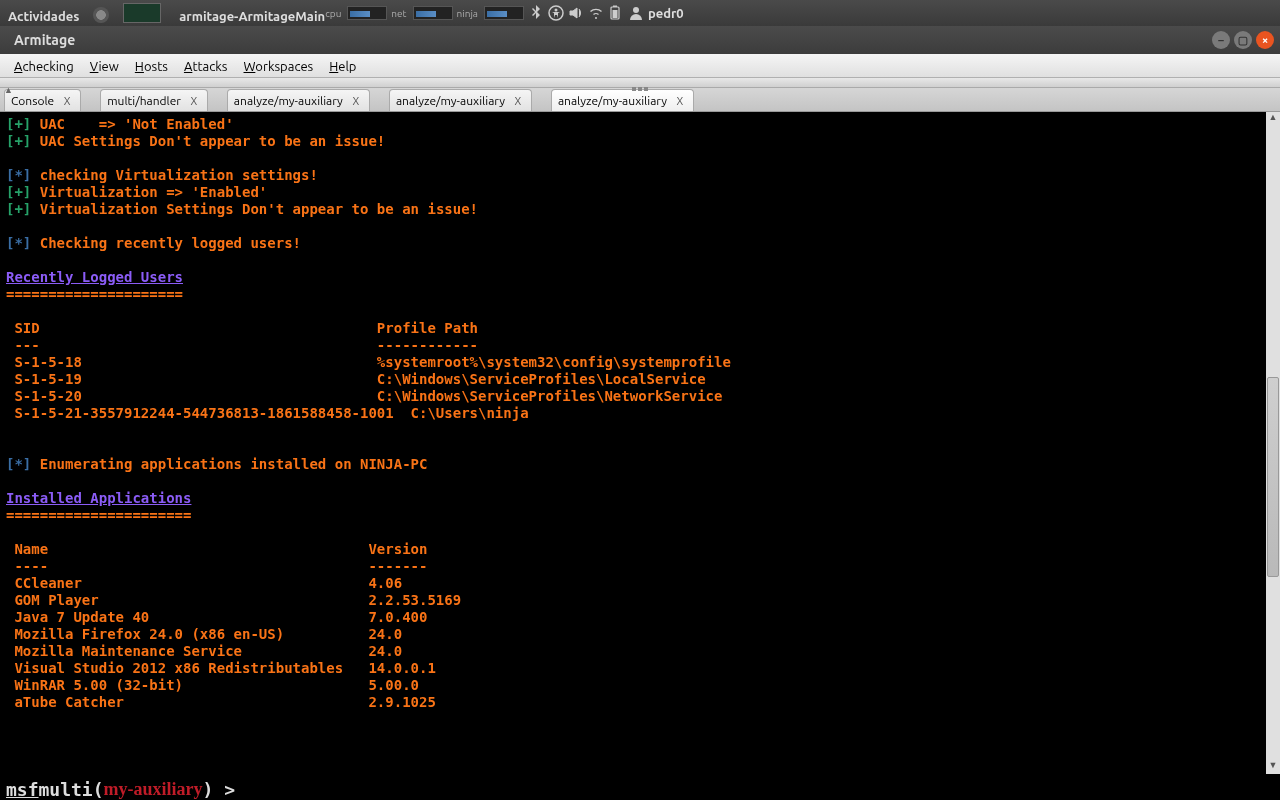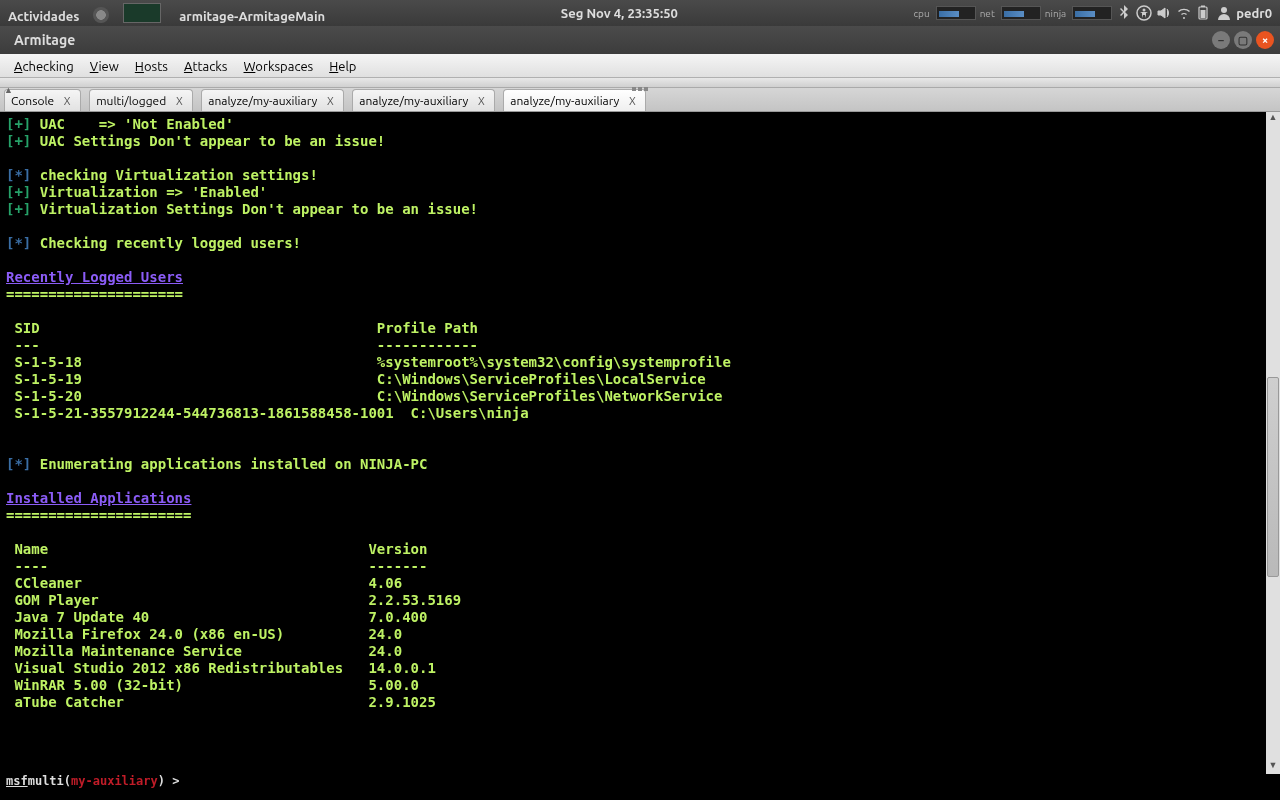--- a/index.html
+++ b/index.html
@@ -85,21 +85,21 @@
   border-bottom: 1px solid #999;
 }
 .tab {
   display: flex;
   align-items: center;
   background: linear-gradient(to bottom, #f5f5f5, #e2e2e2);
   border: 1px solid #aaa;
   border-bottom: none;
   border-radius: 4px 4px 0 0;
   padding: 2px 6px;
-  margin-right: 8px;
+  margin-right: 19px;
   font-size: 12px;
   height: 22px;
 }
 .tab.active { background: linear-gradient(to bottom, #ffffff, #efefef); }
 .tab .tlabel { margin-right: 6px; }
 .tab .tclose { width: 14px; height: 14px; display:flex; align-items:center; justify-content:center; color:#555; font-size:11px; }
 
 
 .console-wrap { position: relative; height: calc(800px - 26px - 28px - 24px - 10px - 24px); }
 .console {
@@ -110,60 +110,59 @@
   font-weight: bold;
   line-height: 17px;
   padding: 4px 6px;
   height: calc(100% - 26px);
   overflow: hidden;
   white-space: pre;
 }
 .console .plus { color: #26a269; }
 .console .star { color: #3a6ea5; }
 .console .hdr  { color: #8b5cf6; text-decoration: underline; }
-.console .reg  { color: #bef264; }
+.console .reg  { color: #f97316; }
 .scrollbar {
   position: absolute;
   right: 0;
   top: 0;
   width: 14px;
   height: calc(100% - 26px);
   background: #e0e0e0;
 }
 .scrollbar .thumb { position:absolute; left:1px; right:1px; top:40%; height:200px; background:linear-gradient(#cfcfcf,#b9b9b9); border:1px solid #999; border-radius:2px; }
 .scrollbar .arr { position:absolute; left:0; right:0; height:14px; text-align:center; font-size:9px; color:#555; }
 .scrollbar .arr.up { top:0; }
 .scrollbar .arr.dn { bottom:0; }
 
 
 .prompt-bar {
   height: 26px;
   background: #000;
   color: #ddd;
   font-family: "DejaVu Sans Mono","Consolas",monospace;
-  font-size: 12px;
-  font-weight: bold;
-  display: flex;
-  align-items: flex-start;
+  font-size: 18px;
+  font-weight: bold;
+  display: flex;
+  align-items: flex-end;
   padding: 0 6px;
 }
 .prompt-bar .msf { text-decoration: underline; color: #ddd; }
-.prompt-bar .ctx { color: #c01c28; }
+.prompt-bar .ctx { color: #c01c28; font-family: Liberation Serif, serif; }
 </style>
 </head>
 <body>
 
 <div class="top-panel">
   <div class="left">
     <span>Actividades</span>
     <span class="ubuntu-logo"></span>
     <span class="task-thumb"></span>
     <span>armitage-ArmitageMain</span>
   </div>
-  <div class="center">Seg Nov  4, 23:35:50</div>
   <div class="right">
     <span class="sys-label">cpu</span>
       <span class="mini-graph"></span>
     <span class="sys-label">net</span>
       <span class="mini-graph"></span>
     <span class="sys-label">ninja</span>
       <span class="mini-graph"></span>
     <span class="sys-icon">
         <svg viewBox="0 0 16 16">
           <path d="M8 0l4 4-3 3 3 3-4 4V8L5 11 4 10l3-3-3-3 1-1 3 3V0z"></path>
@@ -225,21 +224,21 @@
   <span class="arrow">▲</span>
   <span class="gripbox"><span class="grip"></span><span class="grip"></span><span class="grip"></span></span>
 </div>
 
 <div class="tabs-row" id="tabs-row">
     <div class="tab">
       <span class="tlabel">Console</span>
       <span class="tclose">X</span>
     </div>
     <div class="tab">
-      <span class="tlabel">multi/logged</span>
+      <span class="tlabel">multi/handler</span>
       <span class="tclose">X</span>
     </div>
     <div class="tab">
       <span class="tlabel">analyze/my-auxiliary</span>
       <span class="tclose">X</span>
     </div>
     <div class="tab">
       <span class="tlabel">analyze/my-auxiliary</span>
       <span class="tclose">X</span>
     </div>

